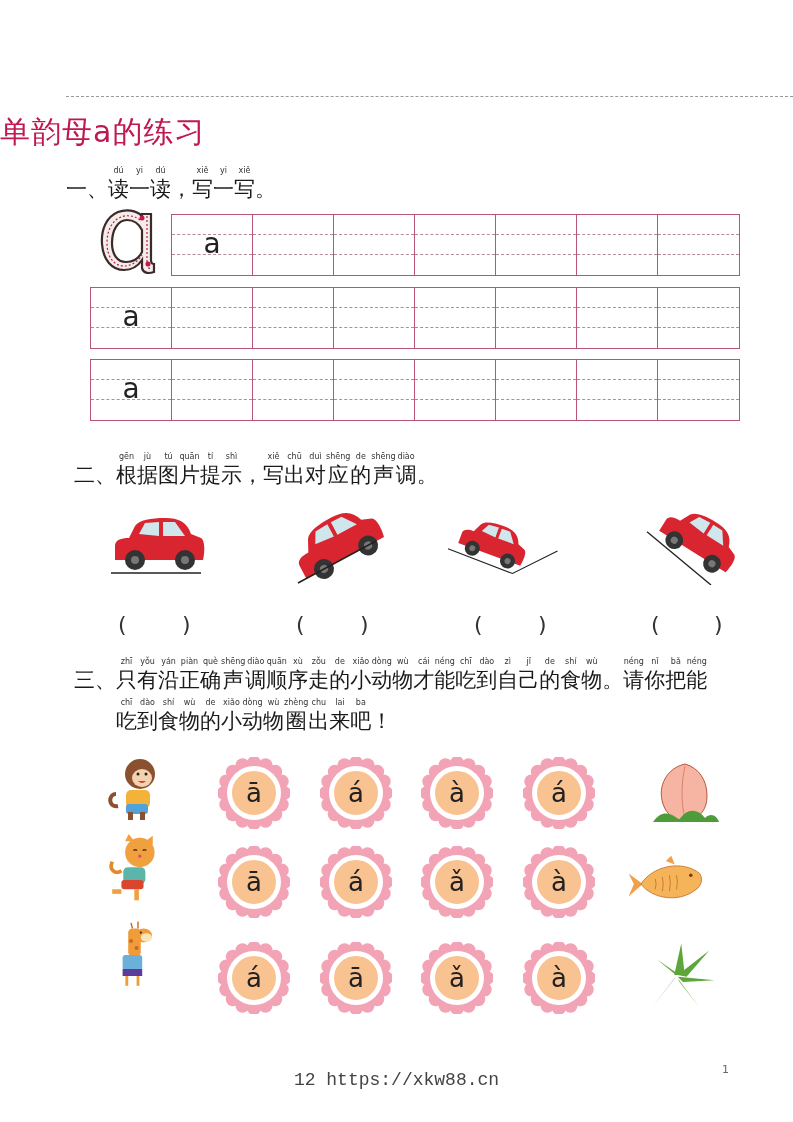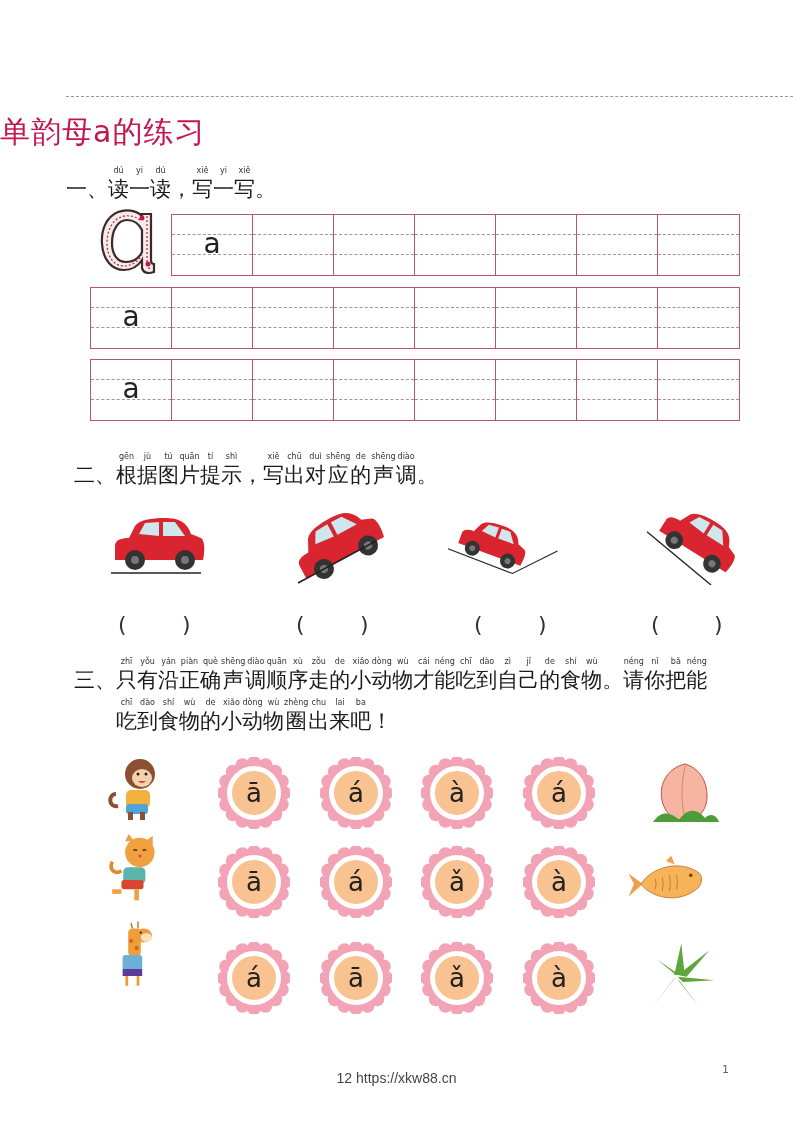--- a/index.html
+++ b/index.html
@@ -34,22 +34,22 @@
   .paren { position: absolute; font-size: 22px; color: #333; }
 
   
   .animal { position: absolute; width: 64px; height: 70px; }
   .flower { position: absolute; width: 72px; height: 72px; }
   .flower .center { position: absolute; left: 12px; top: 12px; width: 48px; height: 48px; border-radius: 50%;
                     background: #f8c391; border: 2px solid #fff; display: flex; align-items: center; justify-content: center;
                     font-size: 26px; color: #222; }
   .food { position: absolute; width: 80px; height: 70px; }
 
-  .footer { position: absolute; top: 1070px; left: 0; width: 793px; text-align: center; font-size: 14px; color: #444;
-            font-family: Liberation Sans, sans-serif; }
+  .footer { position: absolute; top: 1070px; left: 0; width: 793px; text-align: center; font-size: 18px; color: #444;
+            font-family: Liberation Mono, monospace; }
   .page-num { position: absolute; top: 1063px; left: 722px; font-size: 11px; color: #666; }
 </style>
 </head>
 <body>
 
 <div class="top-rule"></div>
 
 <div class="title">单韵母a的练习</div>
 
 <div class="section-head" style="left:66px; top:166px;">

